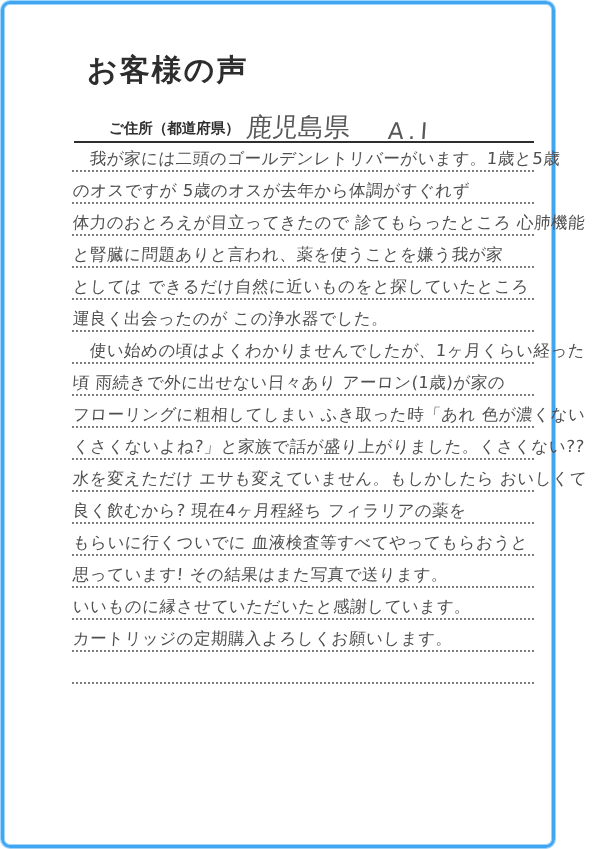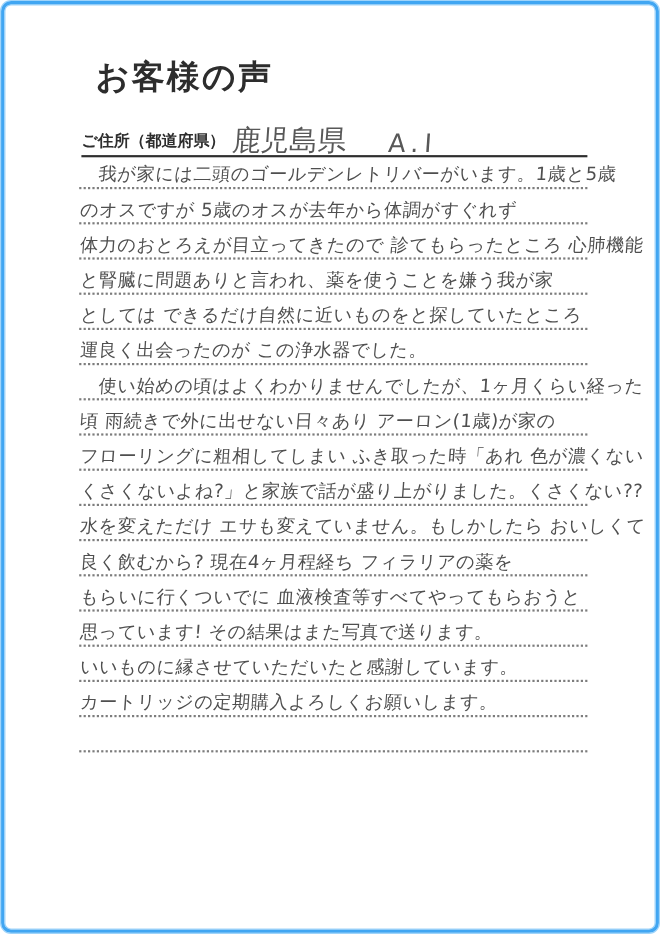--- a/index.html
+++ b/index.html
@@ -4,21 +4,21 @@
 <style>
   * { margin: 0; padding: 0; box-sizing: border-box; }
   html, body {
     width: 600px; height: 849px;
     background: #ffffff;
     font-family: "DejaVu Sans", sans-serif;
     overflow: hidden;
   }
   .canvas {
     position: relative;
-    width: 600px; height: 849px;
+    width: 556px; height: 849px;
     background: #ffffff;
   }
   
   .frame {
     position: absolute; inset: 1px;
     border: 3px solid #41a6f2;
     border-radius: 9px;
     box-shadow: 0 0 0 1px #9fd4fa inset, 0 0 0 1px #9fd4fa;
     pointer-events: none;
   }
@@ -39,20 +39,21 @@
     border-bottom: 2px solid #2e2e2e;
     display: flex;
     align-items: flex-end;
   }
   .form-label {
     font-size: 14.5px;
     font-weight: bold;
     color: #2e2e2e;
     padding-bottom: 3px;
     white-space: nowrap;
+    margin-left: 35px;
   }
   .hand {
     color: #585858;
     transform: skewX(-4deg);
     white-space: nowrap;
   }
   .hand-address {
     font-size: 26px;
     margin-left: 6px;
     margin-right: 8px;

